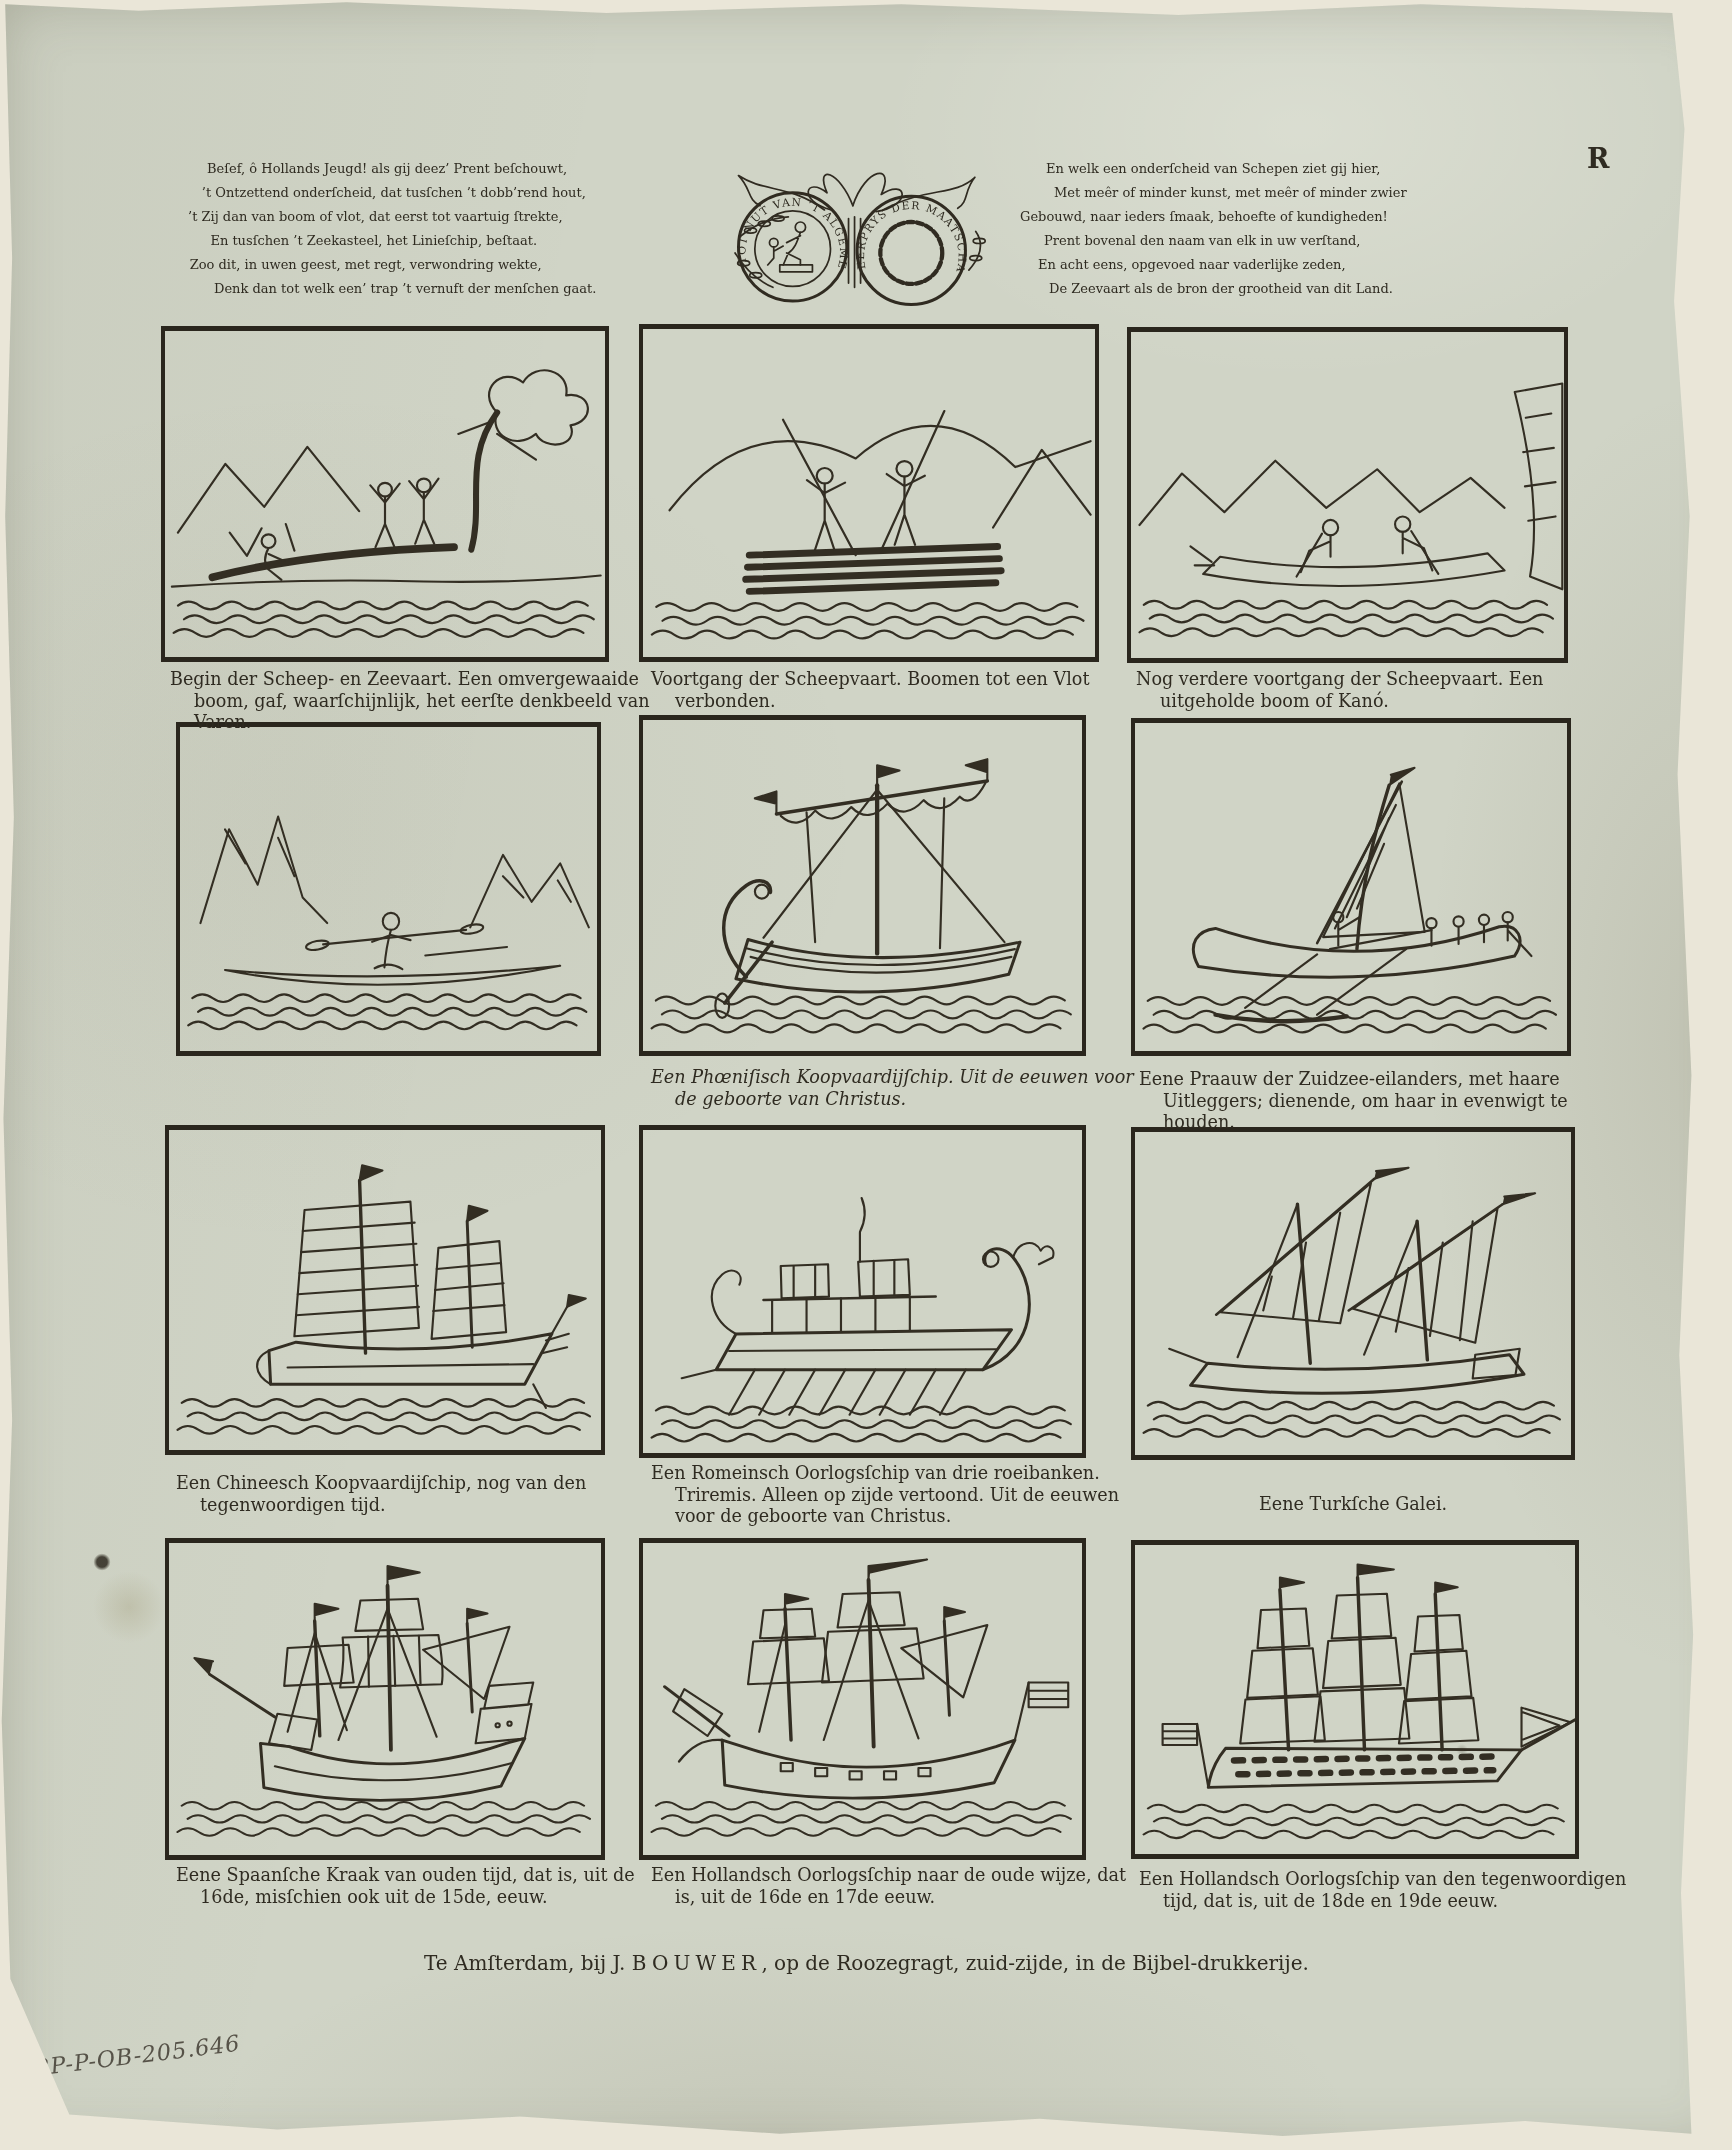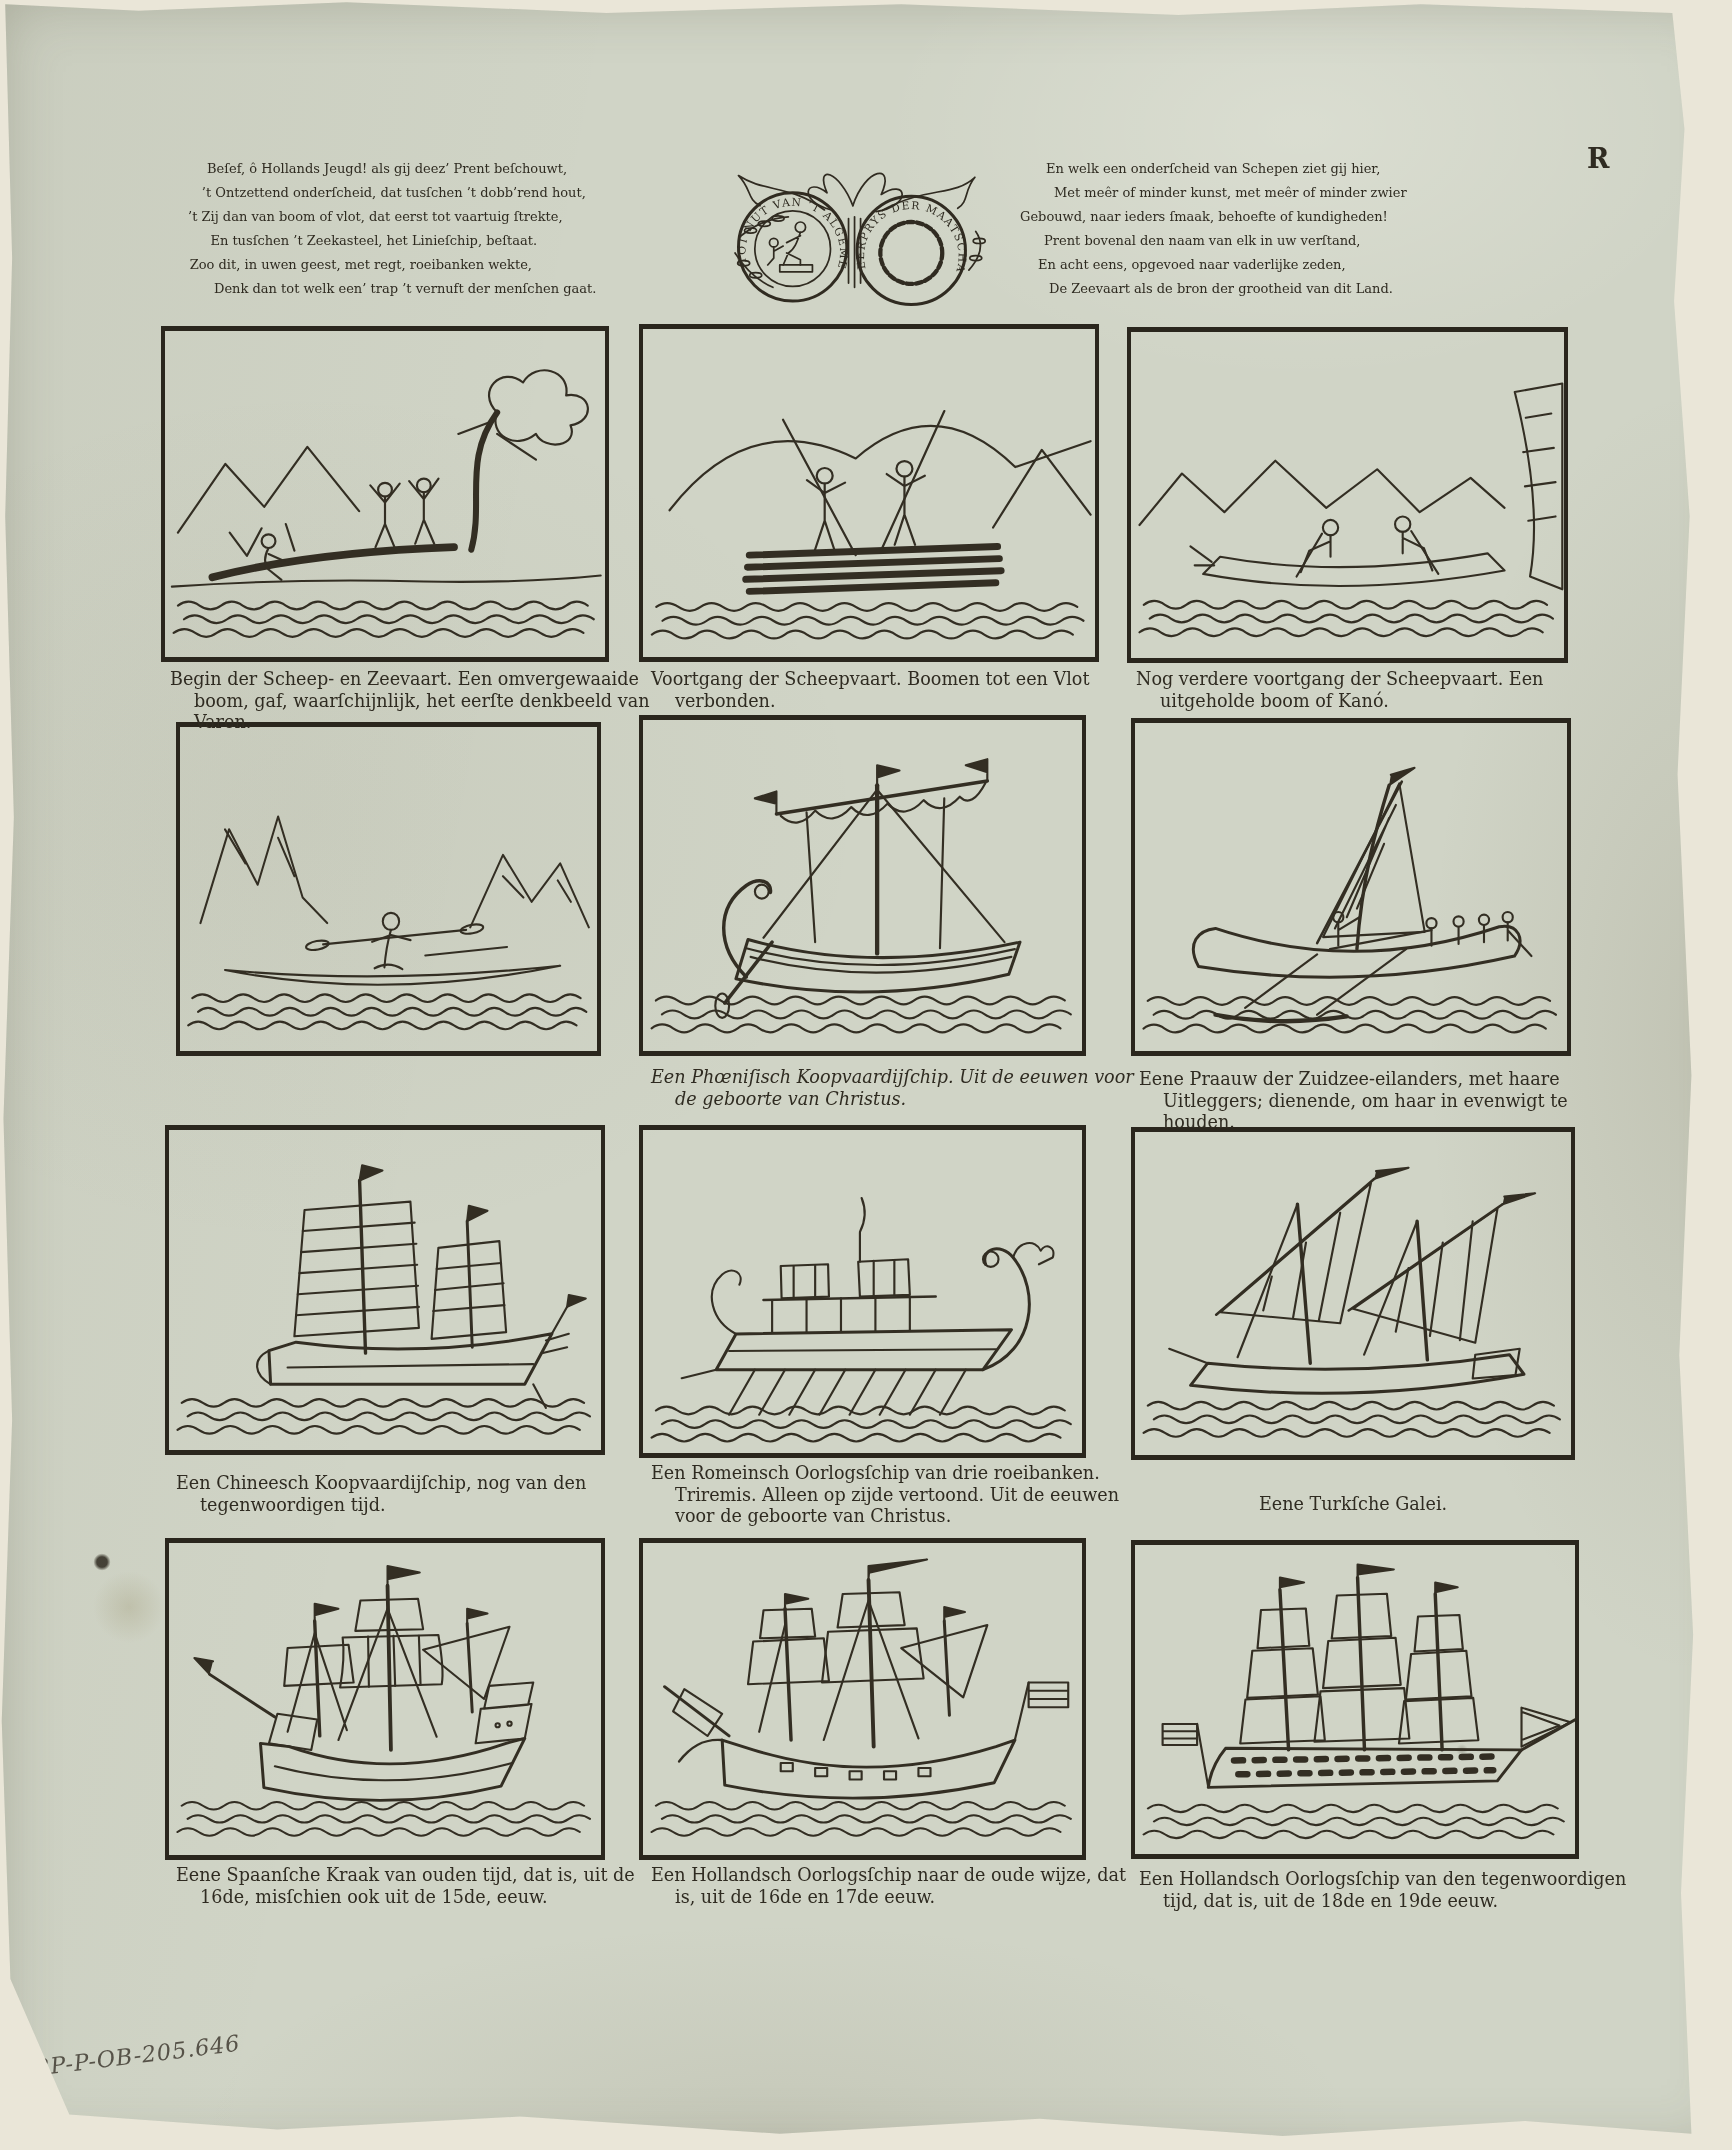--- a/index.html
+++ b/index.html
@@ -92,21 +92,21 @@
   </defs>
 </svg>
 
 <div class="paper">
 
   <div class="verse verse-left">
     <div>Beſef, ô Hollands Jeugd! als gij deez’ Prent beſchouwt,</div>
     <div>’t Ontzettend onderſcheid, dat tusſchen ’t dobb’rend hout,</div>
     <div>’t Zij dan van boom of vlot, dat eerst tot vaartuig ſtrekte,</div>
     <div>En tusſchen ’t Zeekasteel, het Linieſchip, beſtaat.</div>
-    <div>Zoo dit, in uwen geest, met regt, roeibanken wekte,</div>
+    <div>Zoo dit, in uwen geest, met regt, verwondring wekte,</div>
     <div>Denk dan tot welk een’ trap ’t vernuft der menſchen gaat.</div>
   </div>
 
   <div class="verse verse-right">
     <div>En welk een onderſcheid van Schepen ziet gij hier,</div>
     <div>Met meêr of minder kunst, met meêr of minder zwier</div>
     <div>Gebouwd, naar ieders ſmaak, behoefte of kundigheden!</div>
     <div>Prent bovenal den naam van elk in uw verſtand,</div>
     <div>En acht eens, opgevoed naar vaderlijke zeden,</div>
     <div>De Zeevaart als de bron der grootheid van dit Land.</div>
@@ -408,17 +408,18 @@
   <p class="caption" id="c3">Nog verdere voortgang der Scheepvaart. Een uitgeholde boom of Kanó.</p>
   <p class="caption" id="c5">Een Phœniſisch Koopvaardijſchip. Uit de eeuwen voor de geboorte van Christus.</p>
   <p class="caption" id="c6">Eene Praauw der Zuidzee-eilanders, met haare Uitleggers; dienende, om haar in evenwigt te houden.</p>
   <p class="caption" id="c7">Een Chineesch Koopvaardijſchip, nog van den tegenwoordigen tijd.</p>
   <p class="caption" id="c8">Een Romeinsch Oorlogsſchip van drie roeibanken. Triremis. Alleen op zijde vertoond. Uit de eeuwen voor de geboorte van Christus.</p>
   <p class="caption center" id="c9">Eene Turkſche Galei.</p>
   <p class="caption" id="c10">Eene Spaanſche Kraak van ouden tijd, dat is, uit de 16de, misſchien ook uit de 15de, eeuw.</p>
   <p class="caption" id="c11">Een Hollandsch Oorlogsſchip naar de oude wijze, dat is, uit de 16de en 17de eeuw.</p>
   <p class="caption" id="c12">Een Hollandsch Oorlogsſchip van den tegenwoordigen tijd, dat is, uit de 18de en 19de eeuw.</p>
 
+  <p class="imprint"><span>Te Amſterdam, bij J. </span><span class="spaced">BOUWER</span><span>, op de Roozegragt, zuid-zijde, in de Bijbel-drukkerije.</span></p>
 
   <div class="handwriting">RP-P-OB-205.646</div>
 
 </div>
 
 
 </body></html>

